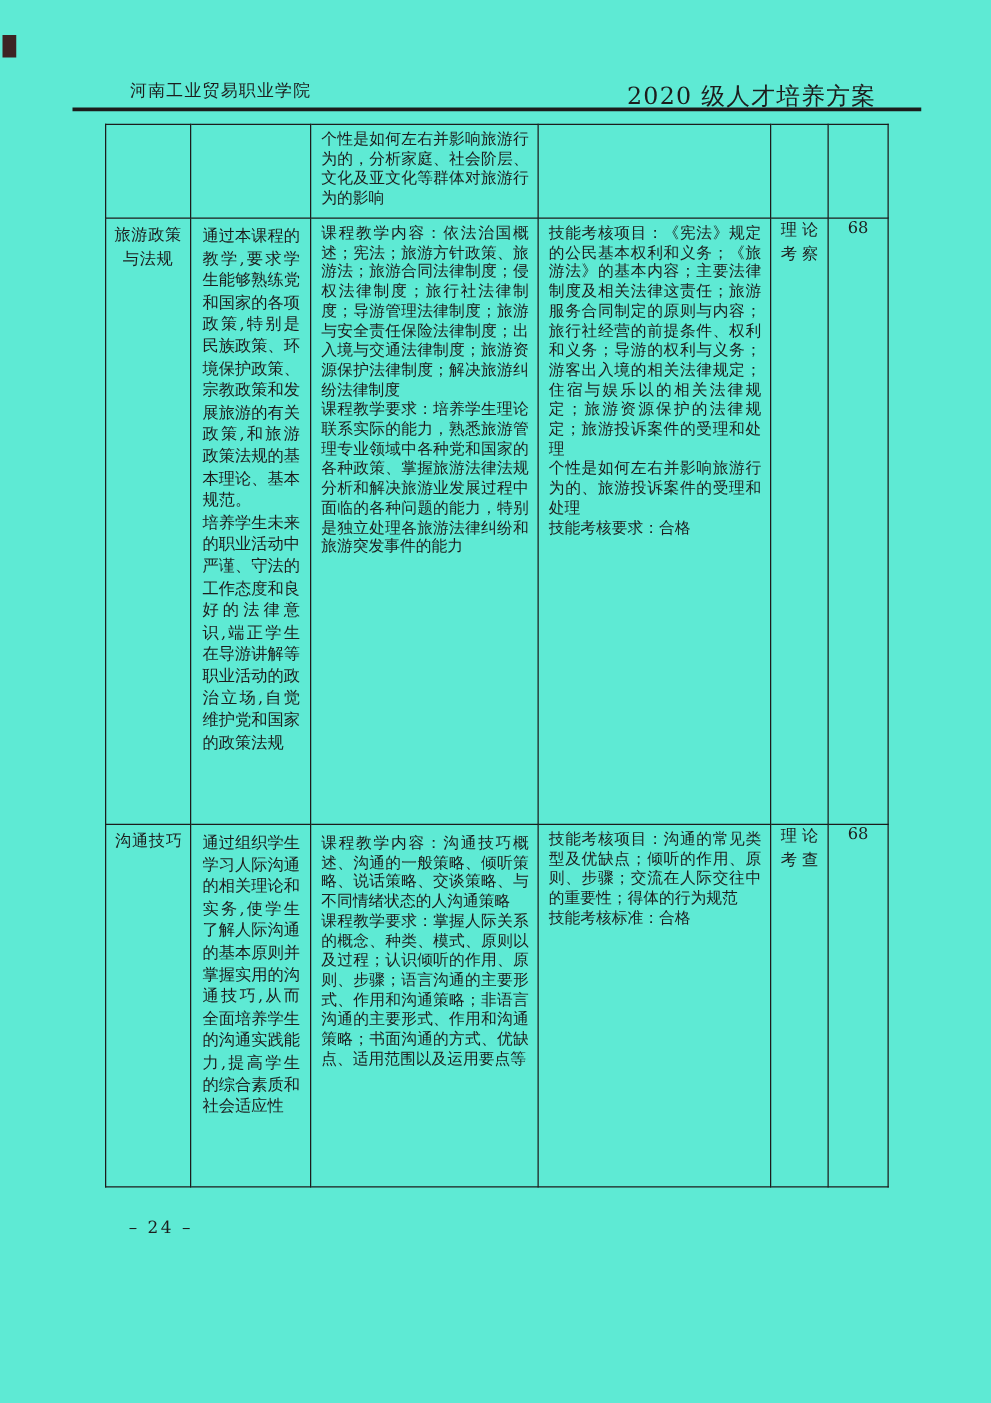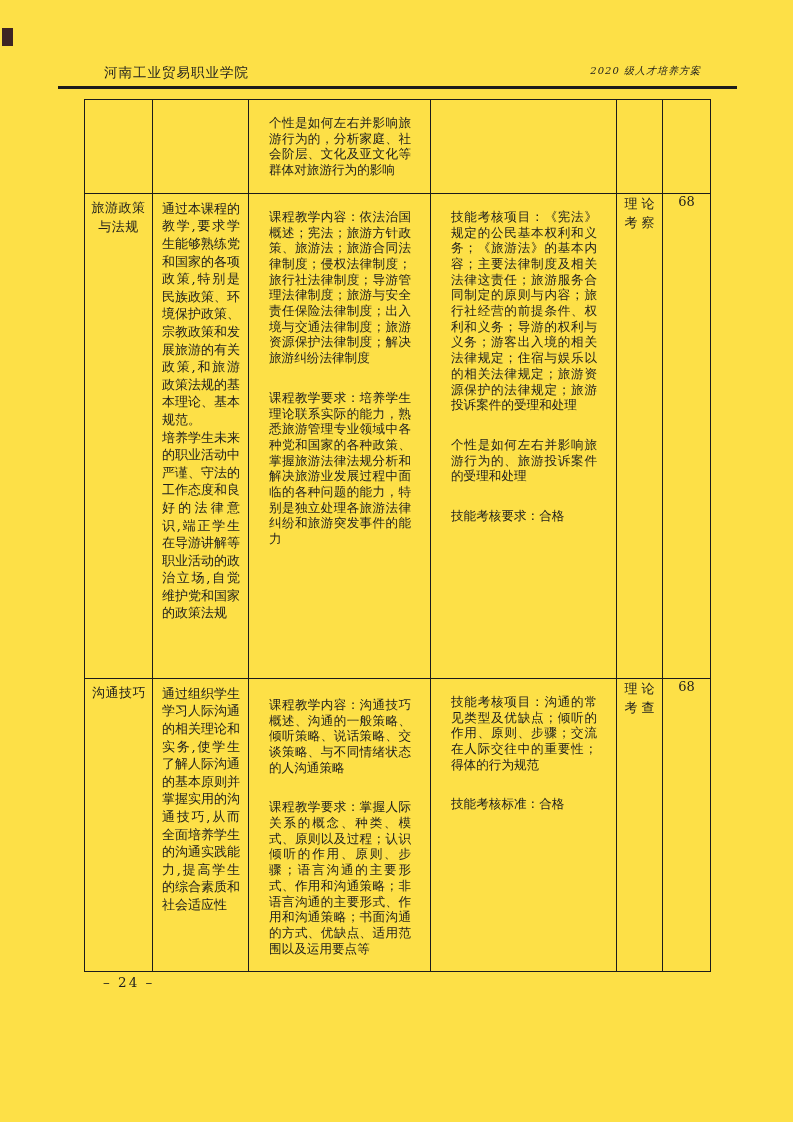--- a/index.html
+++ b/index.html
@@ -1,35 +1,35 @@
 <!DOCTYPE html>
 <html><head>
 <meta charset="utf-8">
 <style>
   html,body{margin:0;padding:0;background:#e8e8e8;}
   .page{
     position:relative;
     width:793px;height:1122px;
-    background:#fde047;
+    background:#5eead4;
     font-family:"DejaVu Serif","Liberation Serif",serif;
     color:#1d1d1d;
     overflow:hidden;
     margin:0 auto;
   }
   .scan-artifact{
     position:absolute;left:2px;top:28px;width:11px;height:18px;
     background:#3d2424;
   }
   .hdr-left{
     position:absolute;left:104px;top:64px;
     font-size:13.5px;letter-spacing:1px;
   }
   .hdr-right{
     position:absolute;right:92px;top:64px;
-    font-size:10px;letter-spacing:1px;font-style:italic;
+    font-size:19px;letter-spacing:1px;
   }
   .hdr-rule{
     position:absolute;left:58px;top:86px;width:679px;height:2.5px;
     background:#1c1c1c;
   }
   table.main{
     position:absolute;left:84px;top:99px;
     border-collapse:collapse;table-layout:fixed;
     width:626px;
   }
@@ -66,21 +66,21 @@
     font-size:13px;line-height:17.6px;
     text-align:justify;text-justify:inter-character;
     padding:6px 8px 4px 9px;box-sizing:border-box;
   }
   .obj p{margin:0;}
   .body-txt{
     font-size:12.6px;line-height:15.7px;
     text-align:justify;text-justify:inter-character;
     padding:3px 7px 3px 8px;box-sizing:border-box;
   }
-  .body-txt p{margin:12px;}
+  .body-txt p{margin:0;}
   .gap20{margin-top:21px;}
   .gap18{margin-top:18px;}
   .method-cell{
     align-items:center;justify-content:center;
     font-size:13px;line-height:19px;
     display:flex;flex-direction:column;height:100%;
     box-sizing:border-box;text-align:justify;
   }
   .method-inner{width:30px;text-align:justify;text-align-last:justify;}
   .hours-cell{

